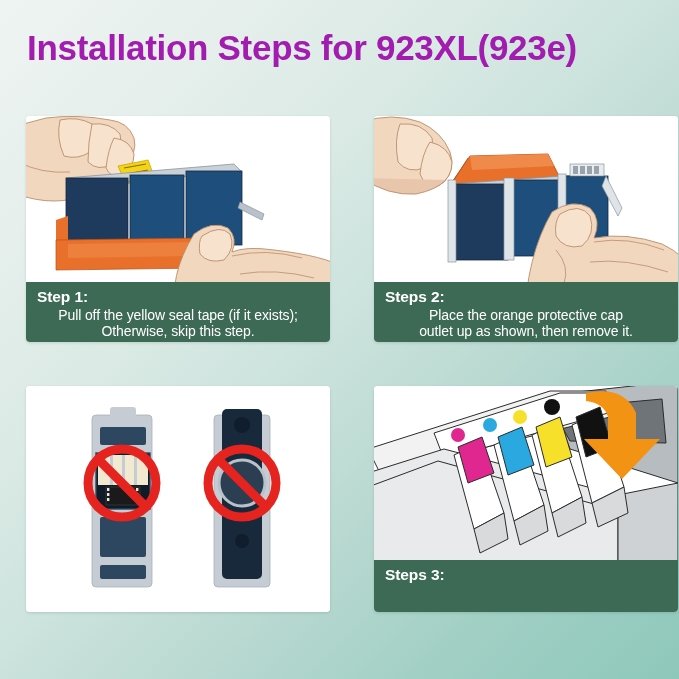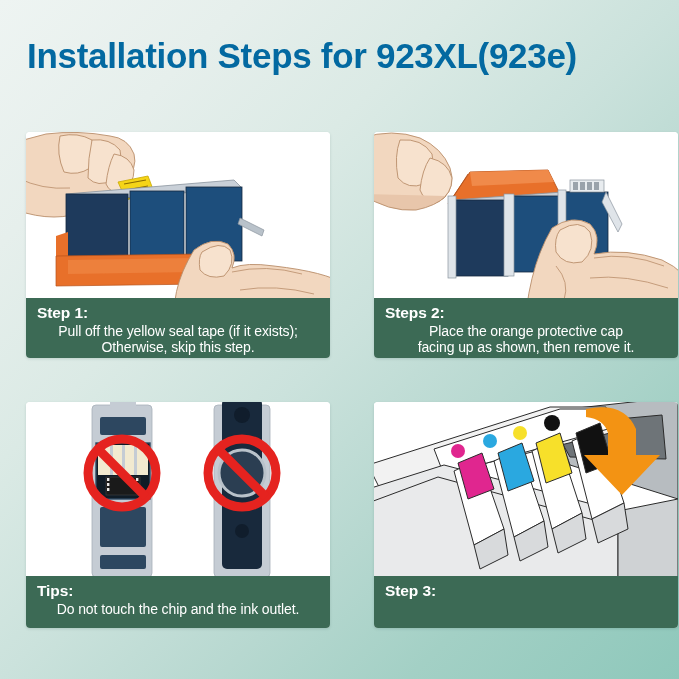--- a/index.html
+++ b/index.html
@@ -12,32 +12,32 @@
   body {
     background: linear-gradient(135deg,
         #eef4f2 0%, #e6efec 18%, #dbeae5 34%,
         #cbe2dc 50%, #b7d8d0 66%, #a3d0c5 80%, #8ec8bb 100%);
     position: relative;
   }
 
   
   .page-title {
     position: absolute;
-    left: 27px; top: 36px;
+    left: 27px; top: 28px;
     font-size: 35px;
     font-weight: bold;
-    color: #0369a1;
+    color: #a21caf;
     letter-spacing: -0.3px;
     white-space: nowrap;
   }
 
   
   .grid {
     position: absolute;
-    left: 26px; top: 132px;
+    left: 26px; top: 116px;
     width: 628px; height: 400px;
     display: grid;
     grid-template-columns: 304px 304px;
     grid-template-rows: 226px 226px;
     column-gap: 20px;
     row-gap: 33px;
     gap: 44px;
   }
   .card {
     position: relative;
@@ -174,21 +174,21 @@
           <path d="M186 98 Q206 86 216 100 Q222 118 208 130 Q190 134 182 120 Q180 106 186 98 Z" fill="#f7e2ce" stroke="#b98d6a" stroke-width="0.9"></path>
           <path d="M220 126 Q254 120 290 134" fill="none" stroke="#b98d6a" stroke-width="0.8"></path>
           <path d="M216 146 Q252 142 294 156" fill="none" stroke="#b98d6a" stroke-width="0.8"></path>
           <path d="M182 134 Q196 150 190 168" fill="none" stroke="#b98d6a" stroke-width="0.8"></path>
         </g>
       </svg>
     </div>
     <div class="caption two">
       <div class="cap-title">Steps 2:</div>
       <div class="cap-body">Place the orange protective cap
-facing up as shown, then remove it.</div>
+outlet up as shown, then remove it.</div>
     </div>
   </div>
 
   <div class="card">
     <div class="art">
       <svg viewBox="0 0 304 172" preserveAspectRatio="xMidYMid meet">
 
         <g>
           <rect x="66" y="2" width="60" height="172" rx="4" fill="#c5ccd4" stroke="#a7b0b9" stroke-width="0.8"></rect>
           <rect x="84" y="-6" width="26" height="12" rx="3" fill="#c5ccd4"></rect>
@@ -225,24 +225,20 @@
           <circle cx="216" cy="70" r="23" fill="#2b3e52" stroke="#b9c2ca" stroke-width="3"></circle>
           <circle cx="216" cy="128" r="7" fill="#101d2c"></circle>
         </g>
 
         <g>
           <circle cx="216" cy="70" r="34" fill="none" stroke="#e5231f" stroke-width="9"></circle>
           <line x1="192" y1="46" x2="240" y2="94" stroke="#e5231f" stroke-width="9"></line>
         </g>
       </svg>
     </div>
-    <div class="caption one">
-      <div class="cap-title">Tips:</div>
-      <div class="cap-body">Do not touch the chip and the ink outlet.</div>
-    </div>
   </div>
 
   <div class="card">
     <div class="art">
       <svg viewBox="0 0 304 172" preserveAspectRatio="xMidYMid meet">
 
         <rect x="0" y="0" width="304" height="172" fill="#ffffff"></rect>
         <g>
 
           <path d="M176 8 L304 -6 L304 96 L196 62 Z" fill="#b7bcc0" stroke="#2b2b2b" stroke-width="1"></path>
@@ -278,17 +274,17 @@
           <path d="M202 30 L226 20 L238 60 L212 70 Z" fill="#111111"></path>
           <path d="M218 116 L250 100 L254 126 L224 140 Z" fill="#d8dadc"></path>
         </g>
 
         <g>
           <path d="M212 6 Q250 -2 262 26 L262 52 L286 52 L248 92 L210 52 L234 52 L234 30 Q230 16 212 14 Z" fill="#f39313"></path>
         </g>
       </svg>
     </div>
     <div class="caption one">
-      <div class="cap-title">Step 3:</div>
+      <div class="cap-title">Steps 3:</div>
     </div>
   </div>
 
 </div>
 
 </body></html>

